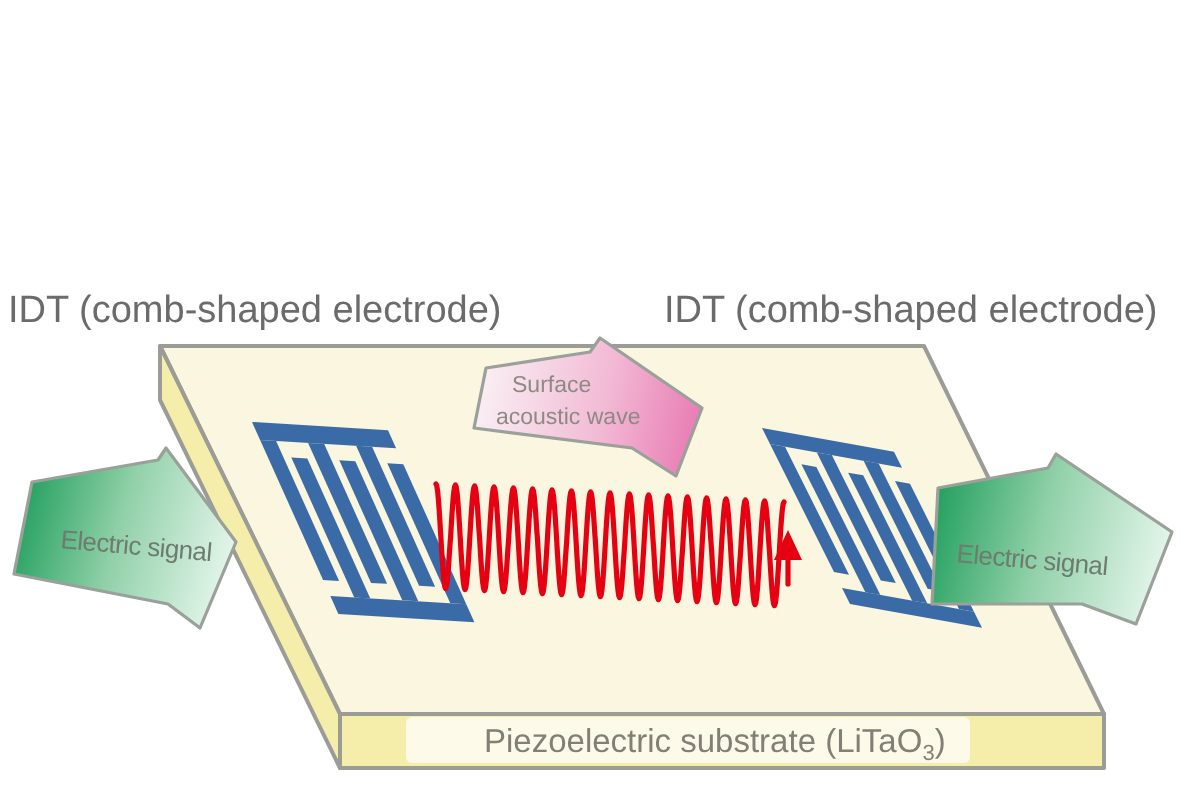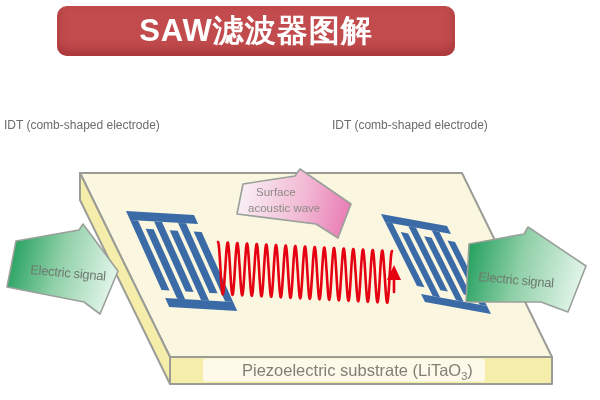--- a/index.html
+++ b/index.html
@@ -5,36 +5,33 @@
   html,body{margin:0;padding:0;background:#fff;}
   #stage{position:relative;width:600px;height:400px;background:#ffffff;overflow:hidden;
          font-family:"Liberation Sans",sans-serif;}
   
   #banner{position:absolute;left:57px;top:6px;width:398px;height:50px;border-radius:10px;
           background:#c14b4d;box-shadow:inset 0 -6px 10px rgba(140,30,35,.45);
           display:flex;align-items:center;justify-content:center;}
   #banner span{color:#ffffff;font-weight:bold;font-size:31px;letter-spacing:1px;
                font-family:"Liberation Sans","DejaVu Sans",sans-serif;}
   
-  .idt-label{position:absolute;top:118px;font-size:12px;color:#6b6b6b;white-space:nowrap;}
+  .idt-label{position:absolute;top:145px;font-size:19px;color:#6b6b6b;white-space:nowrap;}
   #idt-label-left{left:4px;}
   #idt-label-right{left:332px;}
   #diagram{position:absolute;left:0;top:0;}
   .outline{stroke:#9c9c97;stroke-width:2;stroke-linejoin:round;}
   .arrow-outline{stroke:#9aa09a;stroke-width:1.6;stroke-linejoin:round;}
   .svg-label{font-family:"Liberation Sans",sans-serif;}
 </style>
 </head>
 <body>
 
 <div id="stage">
 
-  <div id="banner">
-    <span>SAW滤波器图解</span>
-  </div>
 
   <div id="idt-label-left" class="idt-label">IDT (comb-shaped electrode)</div>
   <div id="idt-label-right" class="idt-label">IDT (comb-shaped electrode)</div>
 
   <svg id="diagram" width="600" height="400" viewBox="0 0 600 400">
     <defs>
       <linearGradient id="gradGreenL" gradientUnits="userSpaceOnUse" x1="10" y1="250" x2="120" y2="280">
         <stop offset="0" stop-color="#23a05e"></stop>
         <stop offset="0.45" stop-color="#90d0a8"></stop>
         <stop offset="1" stop-color="#e9f8ef"></stop>

